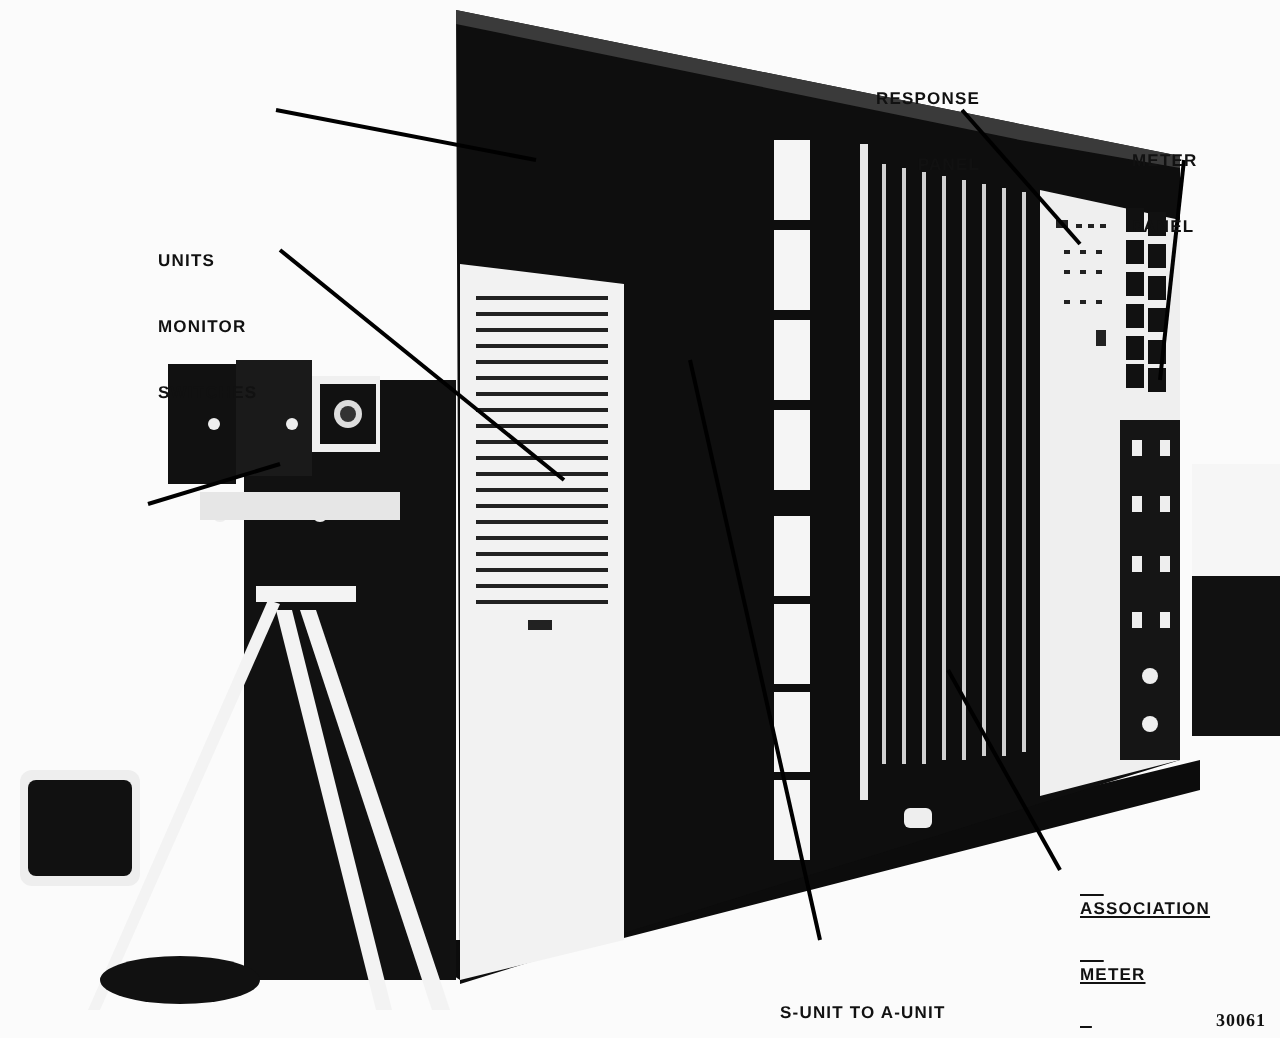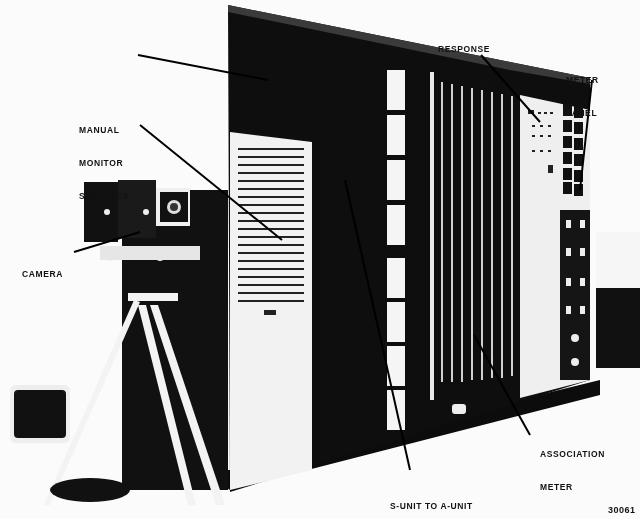--- a/index.html
+++ b/index.html
@@ -1,20 +1,20 @@
 <!DOCTYPE html>
 <html><head>
 <meta charset="utf-8">
 <style>
   html,body{margin:0;padding:0;background:#fff;}
   #stage{position:relative;width:640px;height:519px;overflow:hidden;background:#fbfbfb;font-family:"Liberation Sans","DejaVu Sans",sans-serif;}
   svg#photo{position:absolute;left:0;top:0;}
   .label{position:absolute;font-size:8.5px;font-weight:bold;letter-spacing:0.6px;line-height:11px;color:#111;white-space:pre;text-align:left;}
   .label span{display:block;}
-  .figno{position:absolute;font-size:9px;font-weight:bold;color:#111;letter-spacing:0.5px;}
+  .figno{position:absolute;font-size:9px;font-weight:bold;color:#111;letter-spacing:0.5px;font-family:Liberation Serif, serif;}
 </style>
 </head>
 <body>
 
 <div id="stage">
 
   <svg id="photo" width="640" height="519" viewBox="0 0 640 519">
 
     <polygon points="200,470 230,490 600,395 600,380 230,470" fill="#0c0c0c"></polygon>
 
@@ -158,40 +158,37 @@
       <line x1="74" y1="252" x2="140" y2="232"></line>
       <line x1="481" y1="55" x2="540" y2="122"></line>
       <line x1="592" y1="80" x2="580" y2="190"></line>
       <line x1="530" y1="435" x2="474" y2="335"></line>
       <line x1="345" y1="180" x2="410" y2="470"></line>
     </g>
   </svg>
 
 
   <div class="label" style="left:79px;top:103px;">
-    <span>MANUAL</span>
+    <span>UNITS</span>
     <span>MONITOR</span>
     <span>SWITCHES</span>
   </div>
 
-  <div class="label" style="left:22px;top:247px;">
-    <span>CAMERA</span>
-  </div>
 
   <div class="label" style="left:438px;top:22px;text-align:right;">
     <span>RESPONSE</span>
     <span>PANEL</span>
   </div>
 
   <div class="label" style="left:566px;top:53px;">
     <span>METER</span>
     <span>PANEL</span>
   </div>
 
-  <div class="label" style="left:540px;top:427px;">
+  <div class="label" style="left:540px;top:427px;text-decoration:underline;">
     <span>ASSOCIATION</span>
     <span>METER</span>
   </div>
 
   <div class="label" style="left:390px;top:479px;">
     <span>S-UNIT TO A-UNIT</span>
     
   </div>
 
   <div class="figno" style="left:608px;top:505px;">30061</div>

